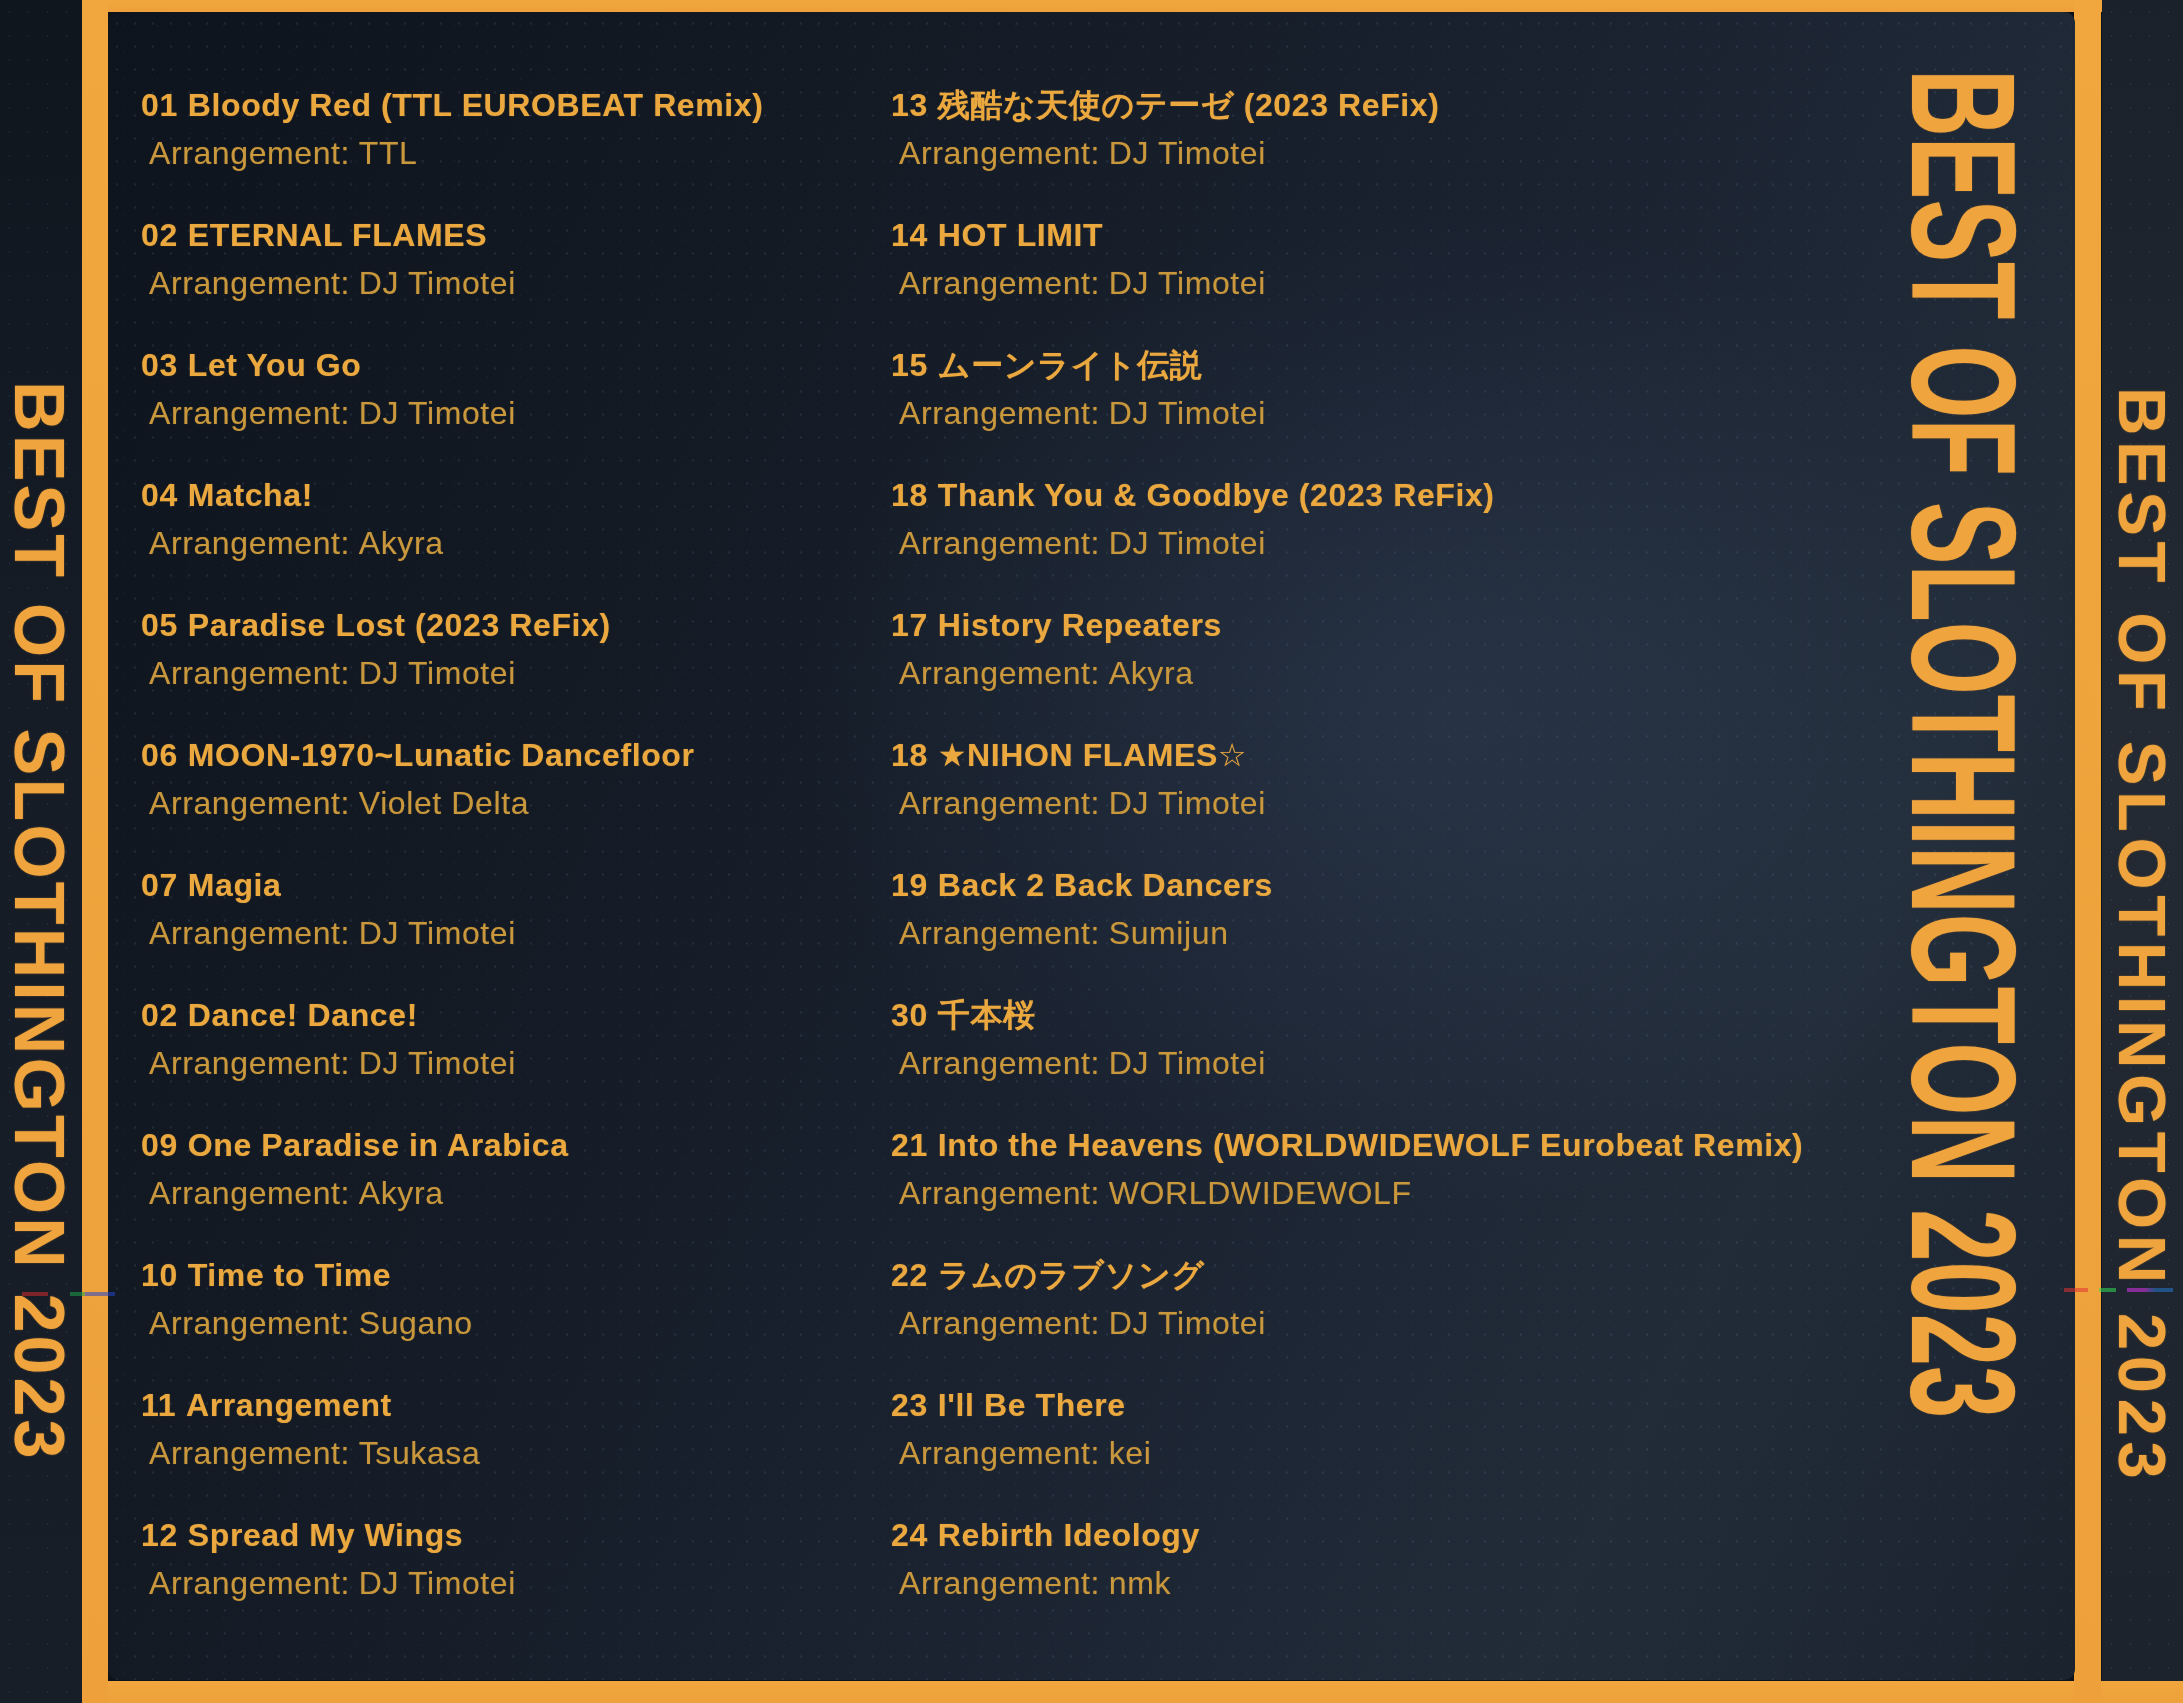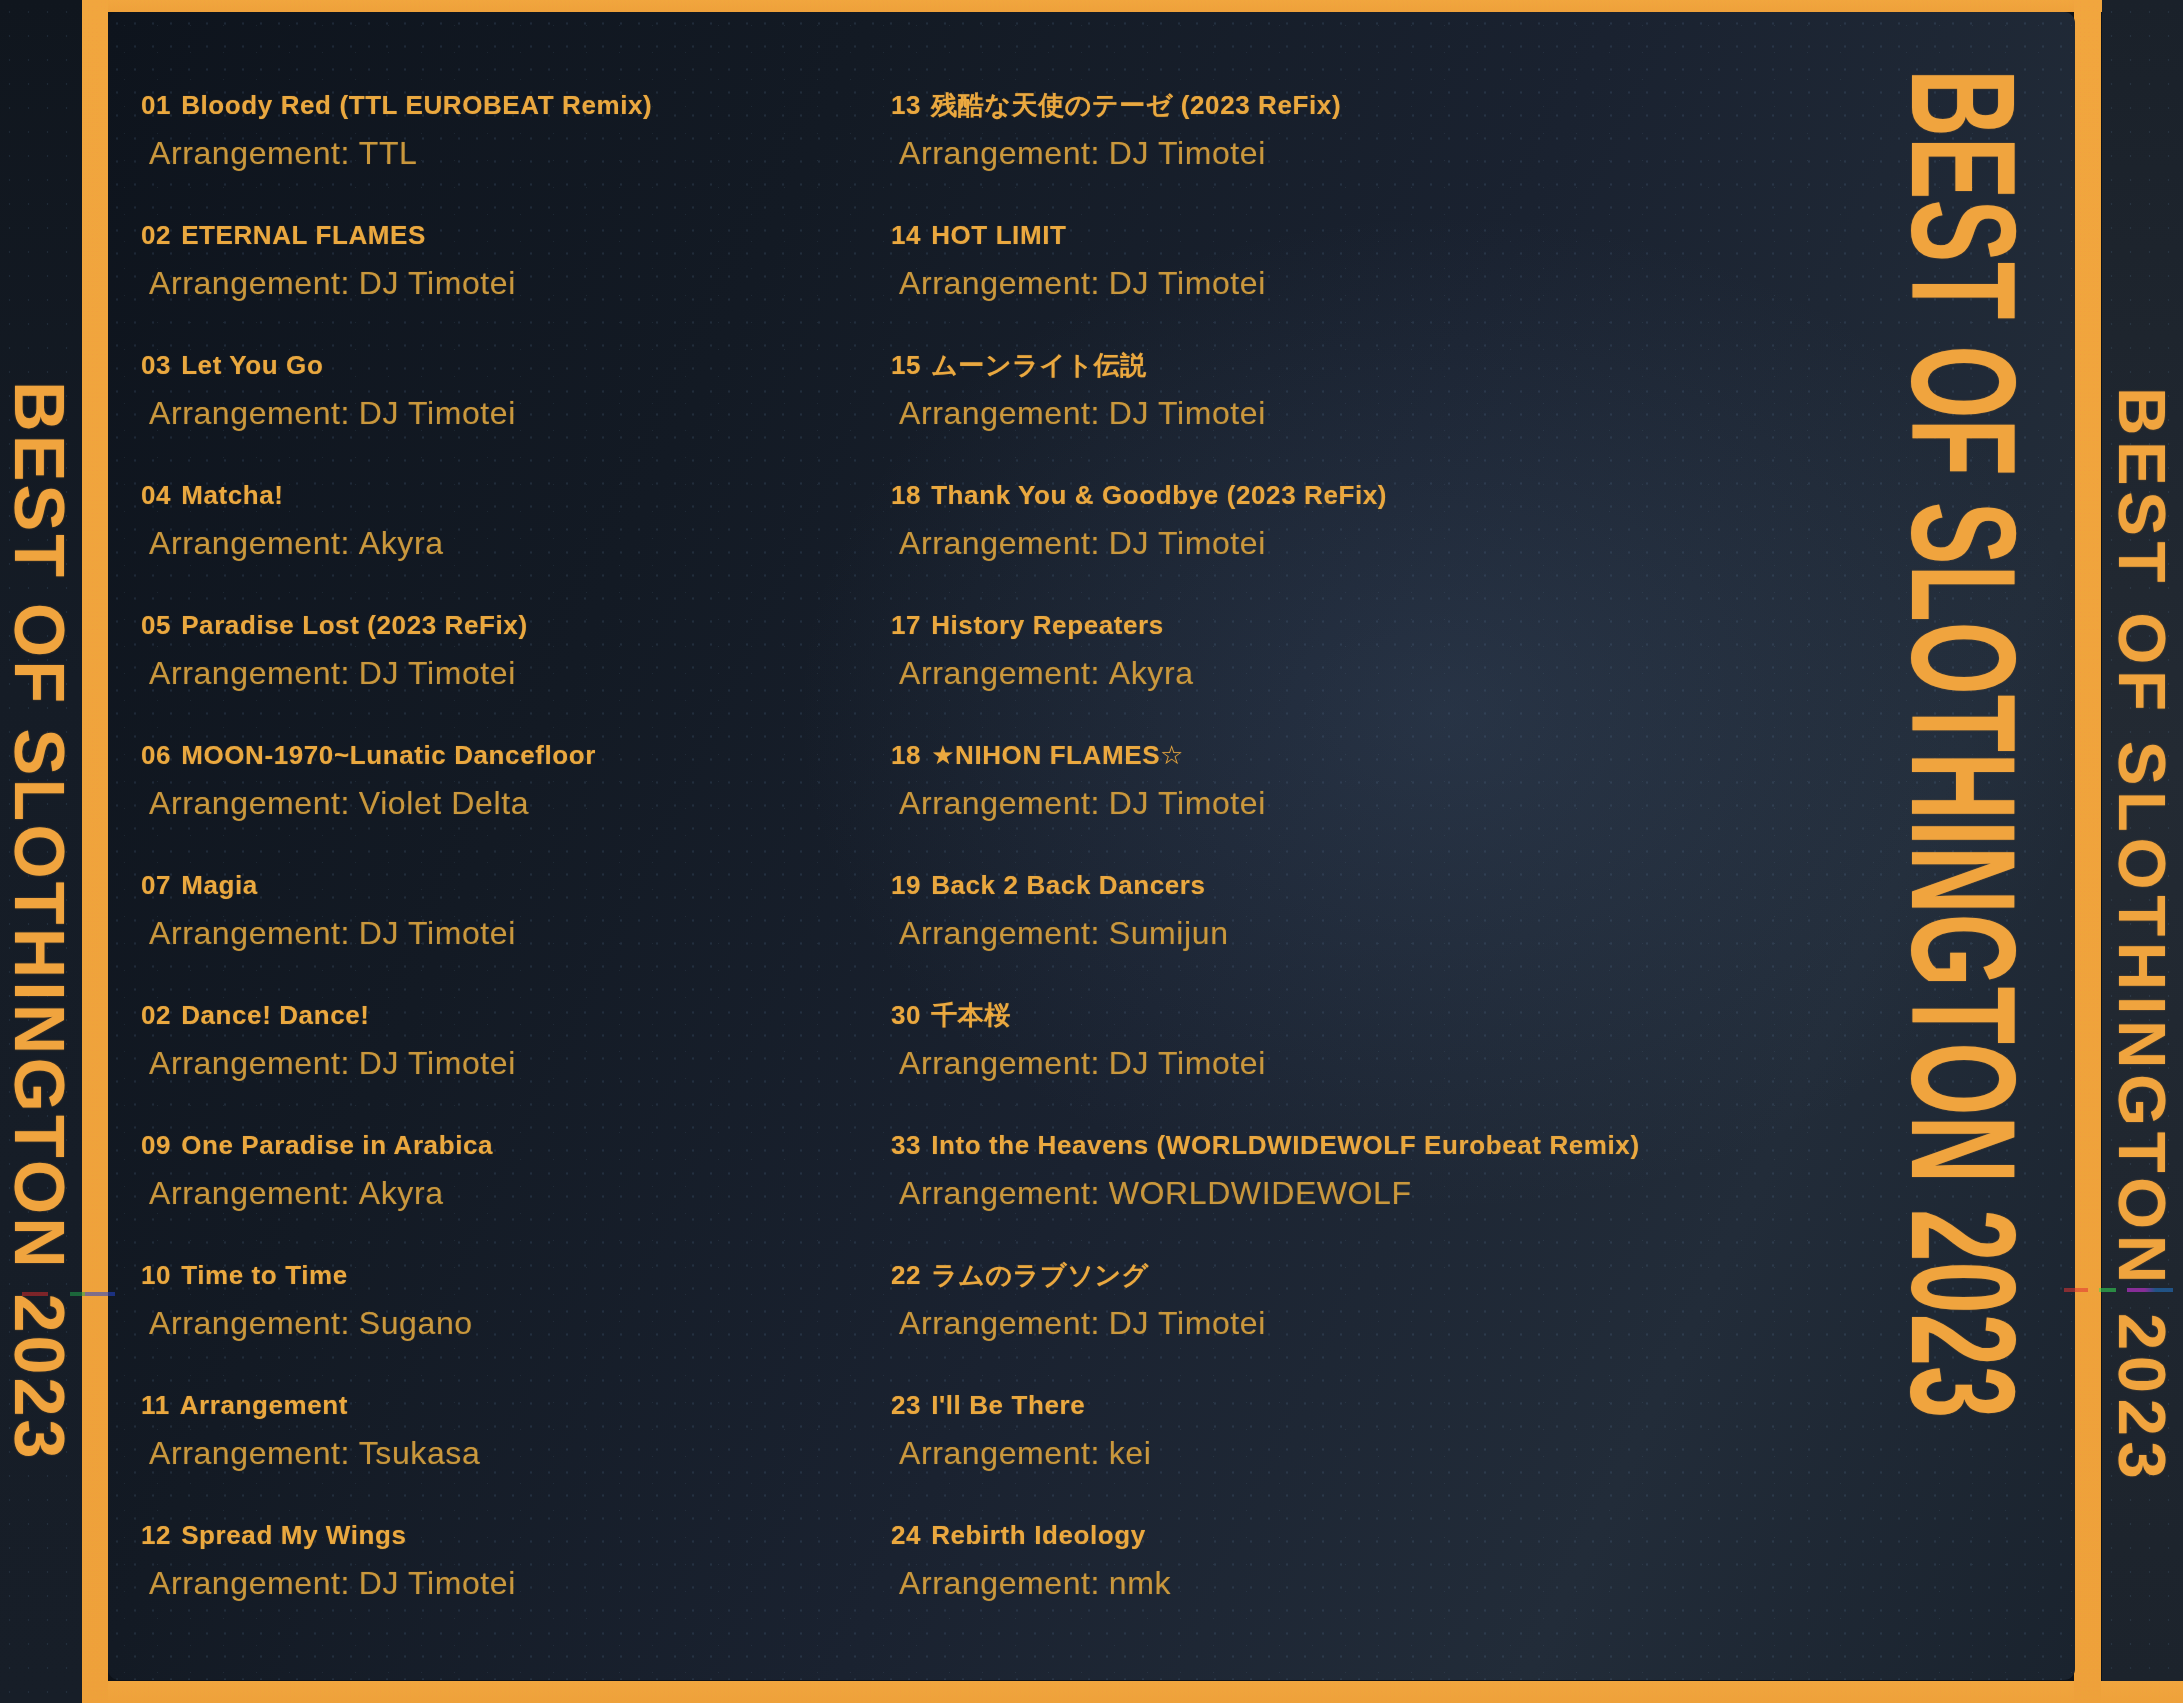--- a/index.html
+++ b/index.html
@@ -46,21 +46,21 @@
       radial-gradient(ellipse 928px 712px at 68% 42%, rgba(86,112,145,0.20), transparent 70%),
       radial-gradient(rgba(125,170,215,0.13) 0.8px, transparent 1.1px),
       radial-gradient(rgba(160,200,235,0.09) 0.6px, transparent 0.9px),
       linear-gradient(115deg,#0e141d 0%,#131a24 28%,#1a2230 55%,#222c39 80%,#1a232e 100%);
     background-size:100% 100%, 18px 23px, 33px 27px, 100% 100%;
   }
 
   
   .track { position:absolute; width:990px; }
   .track-title {
-    font-size:26px; font-weight:700; line-height:41px; letter-spacing:0.6px;
+    font-size:32px; font-weight:700; line-height:41px; letter-spacing:0.6px;
     color:#eaa83f; white-space:nowrap; text-shadow:0 0 1.2px rgba(234,168,63,0.40);
   }
   .track-num { margin-right:10px; }
   .track-arr {
     margin-top:8px; font-size:32px; font-weight:400; line-height:38px; letter-spacing:0.6px;
     color:#c9973c; white-space:nowrap; text-shadow:0 0 1.2px rgba(201,151,60,0.35);margin-left:8px;
   }
   .arr-label { margin-right:8.7px; }
 
   
@@ -177,21 +177,21 @@
   </div>
   <div class="track" style="left:891px;top:865px">
     <div class="track-title"><span class="track-num">19</span><span>Back 2 Back Dancers</span></div>
     <div class="track-arr"><span class="arr-label">Arrangement:</span><span>Sumijun</span></div>
   </div>
   <div class="track" style="left:891px;top:995px">
     <div class="track-title"><span class="track-num">30</span><span>千本桜</span></div>
     <div class="track-arr"><span class="arr-label">Arrangement:</span><span>DJ Timotei</span></div>
   </div>
   <div class="track" style="left:891px;top:1125px">
-    <div class="track-title"><span class="track-num">33</span><span>Into the Heavens (WORLDWIDEWOLF Eurobeat Remix)</span></div>
+    <div class="track-title"><span class="track-num">21</span><span>Into the Heavens (WORLDWIDEWOLF Eurobeat Remix)</span></div>
     <div class="track-arr"><span class="arr-label">Arrangement:</span><span>WORLDWIDEWOLF</span></div>
   </div>
   <div class="track" style="left:891px;top:1255px">
     <div class="track-title"><span class="track-num">22</span><span>ラムのラブソング</span></div>
     <div class="track-arr"><span class="arr-label">Arrangement:</span><span>DJ Timotei</span></div>
   </div>
   <div class="track" style="left:891px;top:1385px">
     <div class="track-title"><span class="track-num">23</span><span>I'll Be There</span></div>
     <div class="track-arr"><span class="arr-label">Arrangement:</span><span>kei</span></div>
   </div>

